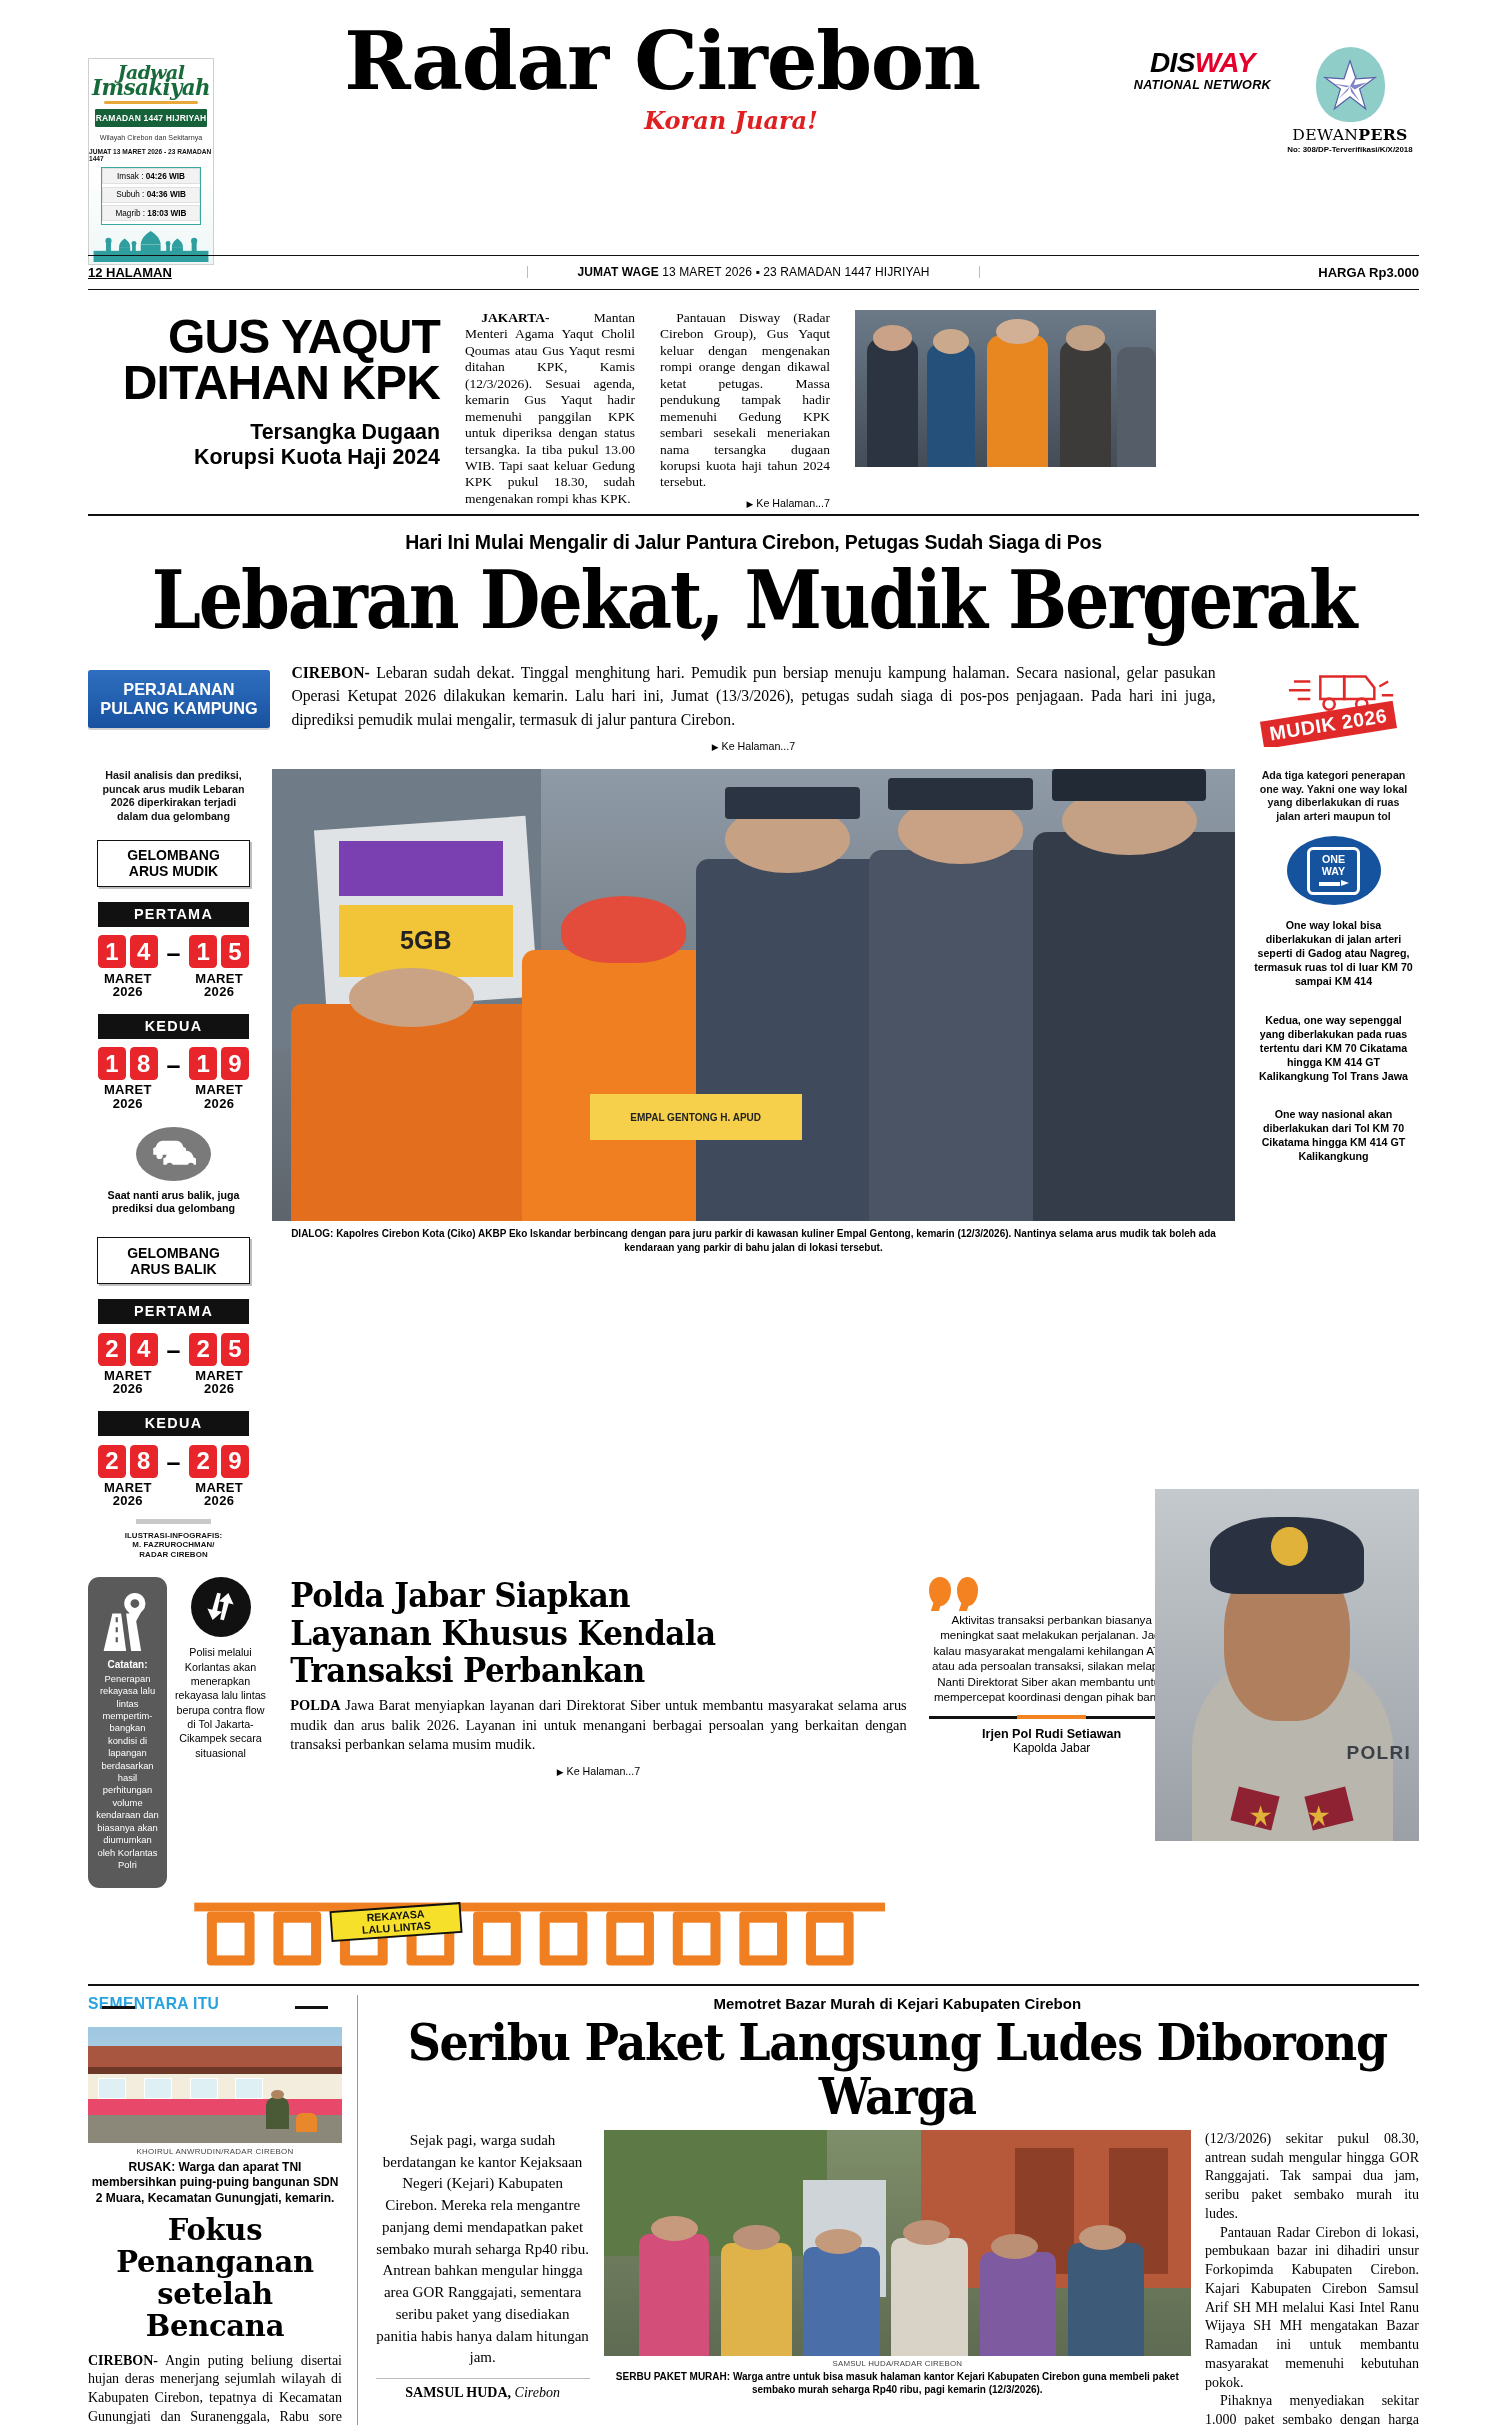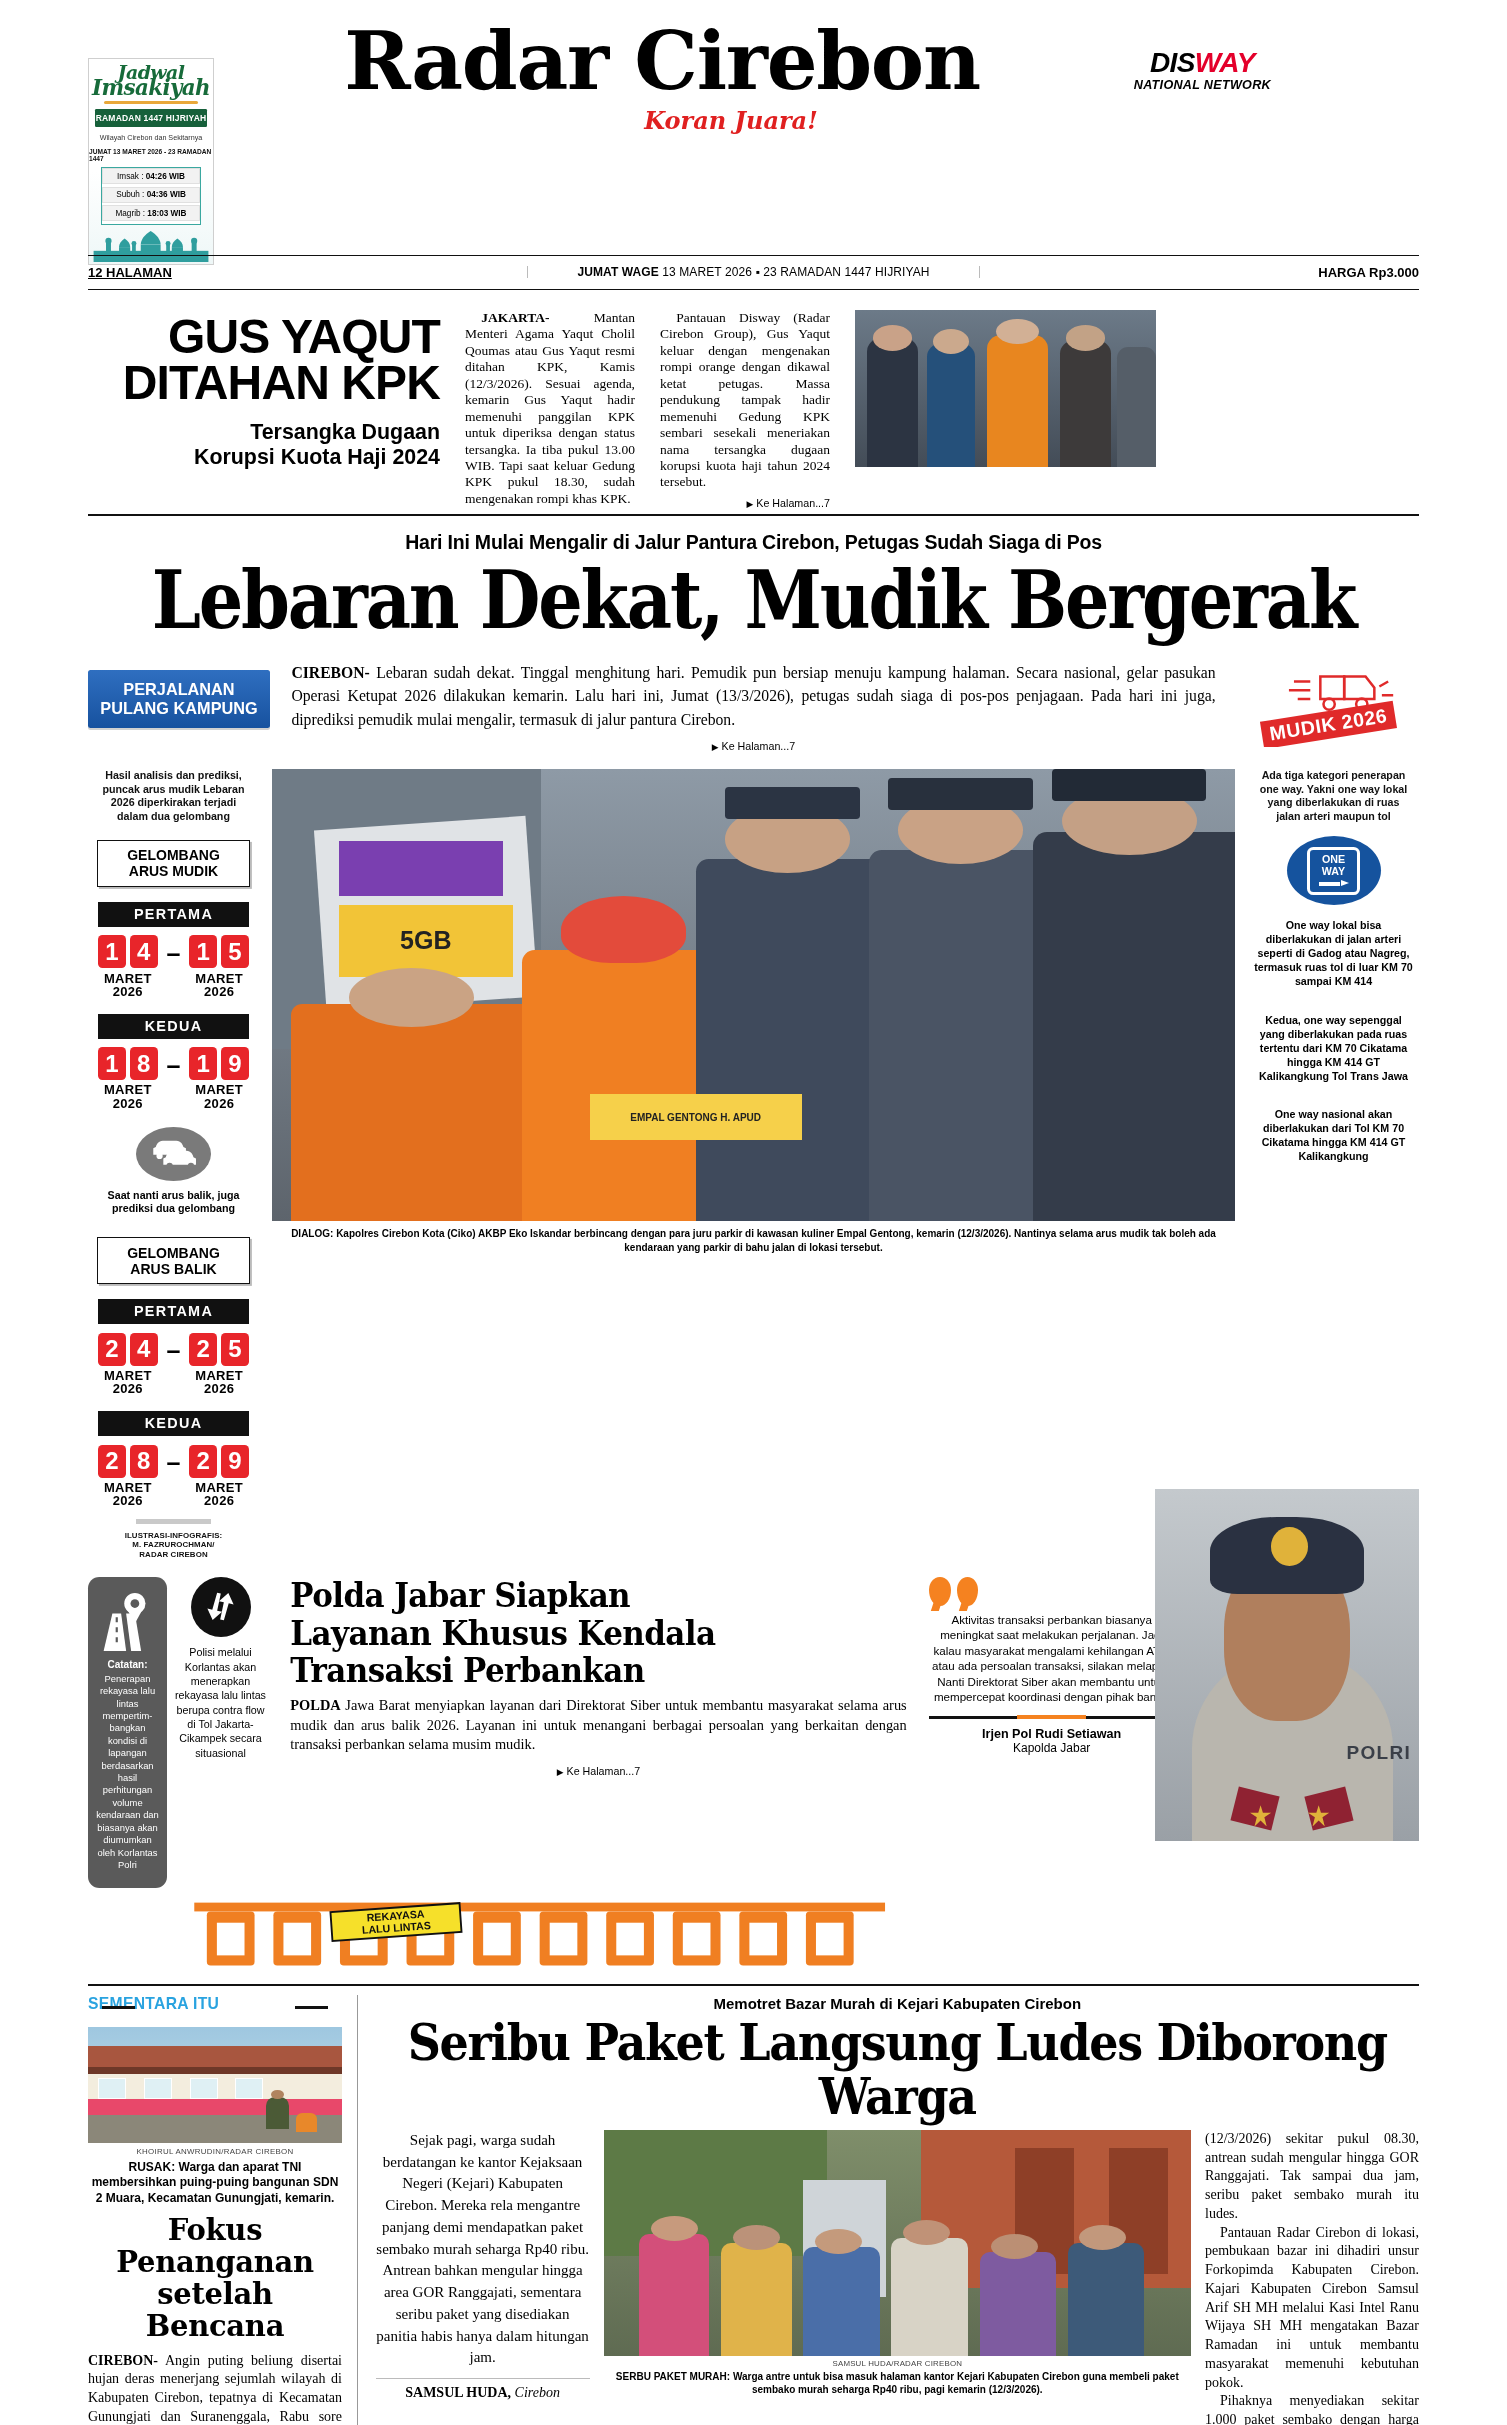--- a/index.html
+++ b/index.html
@@ -363,20 +363,38 @@
     <div class="nameplate">
       <div class="title">Radar Cirebon</div>
       <div class="slogan">Koran Juara!</div>
     </div>
 
     <div class="disway">
       <div class="d1"><span>DIS</span><span class="red">WAY</span></div>
       <div class="d2">NATIONAL NETWORK</div>
     </div>
 
+    <div class="dewan">
+      <div class="dp-badge">
+        <svg class="dp-star" width="60" height="60" viewBox="0 0 100 100">
+          <g fill="#ffffff" stroke="#5b5fa8" stroke-width="2">
+            <path d="M50 8 L60 38 L92 36 L66 55 L76 88 L50 68 L24 88 L34 55 L8 36 L40 38 Z"></path>
+          </g>
+          <g fill="#6a6fbc" opacity=".85">
+            <path d="M50 50 L62 30 L56 50 Z"></path>
+              <path d="M50 50 L78 44 L58 56 Z"></path>
+            <path d="M50 50 L66 76 L52 60 Z"></path>
+              <path d="M50 50 L30 72 L46 58 Z"></path>
+            <path d="M50 50 L20 46 L44 52 Z"></path>
+          </g>
+        </svg>
+      </div>
+      <div class="dp-text"><span>DEWAN</span><b>PERS</b></div>
+      <div class="dp-no">No: 308/DP-Terverifikasi/K/X/2018</div>
+    </div>
   </div>
 
   <div class="datebar">
     <div class="pages">12 HALAMAN</div>
     <div class="mid">
       <span>JUMAT WAGE</span>
       <span class="light">13 MARET 2026</span>
       <span class="light">▪</span>
       <span class="light">23 RAMADAN 1447 HIJRIYAH</span>
     </div>

